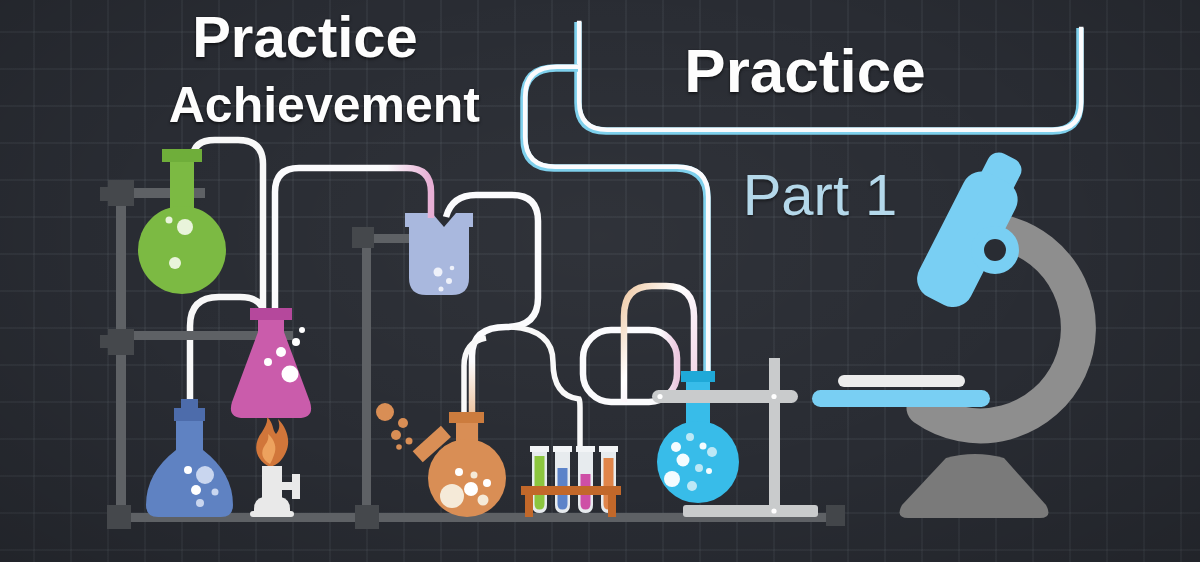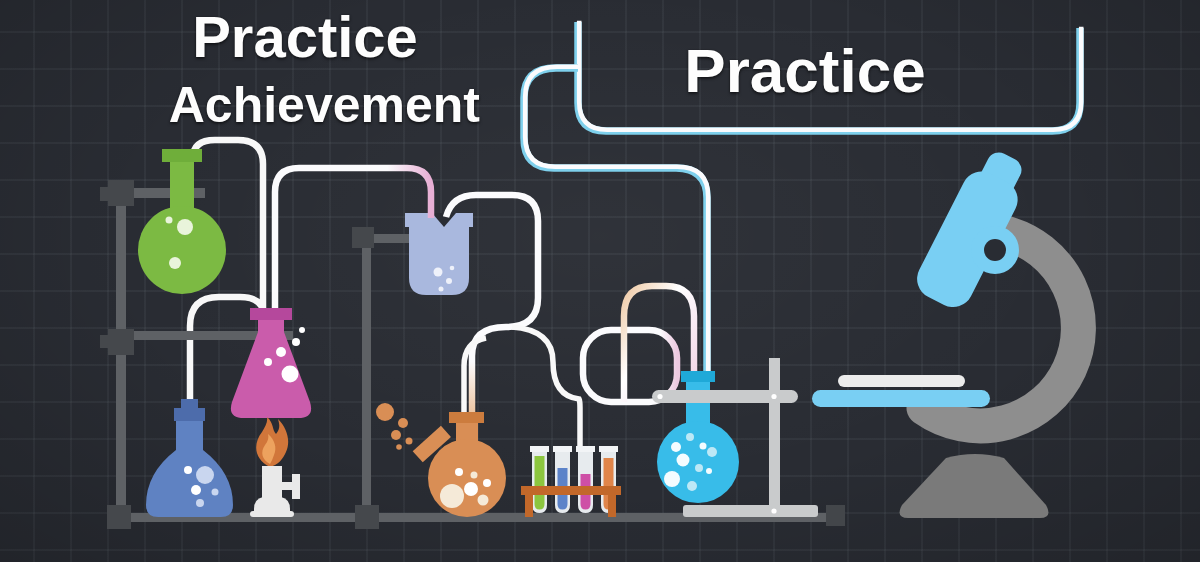--- a/index.html
+++ b/index.html
@@ -231,13 +231,14 @@
         <rect x="937" y="170" width="58" height="138" rx="20" fill="#79cff3"></rect>
       </g>
       <circle cx="995" cy="250" r="24" fill="#79cff3"></circle>
       <circle cx="995" cy="250" r="11" fill="#292c33"></circle>
     </g>
   </svg>
 
   <div id="title1" class="txt">Practice</div>
   <div id="title2" class="txt">Achievement</div>
   <div id="heading" class="txt">Practice</div>
+  <div id="part" class="txt">Part 1</div>
 </div>
 
 </body></html>

